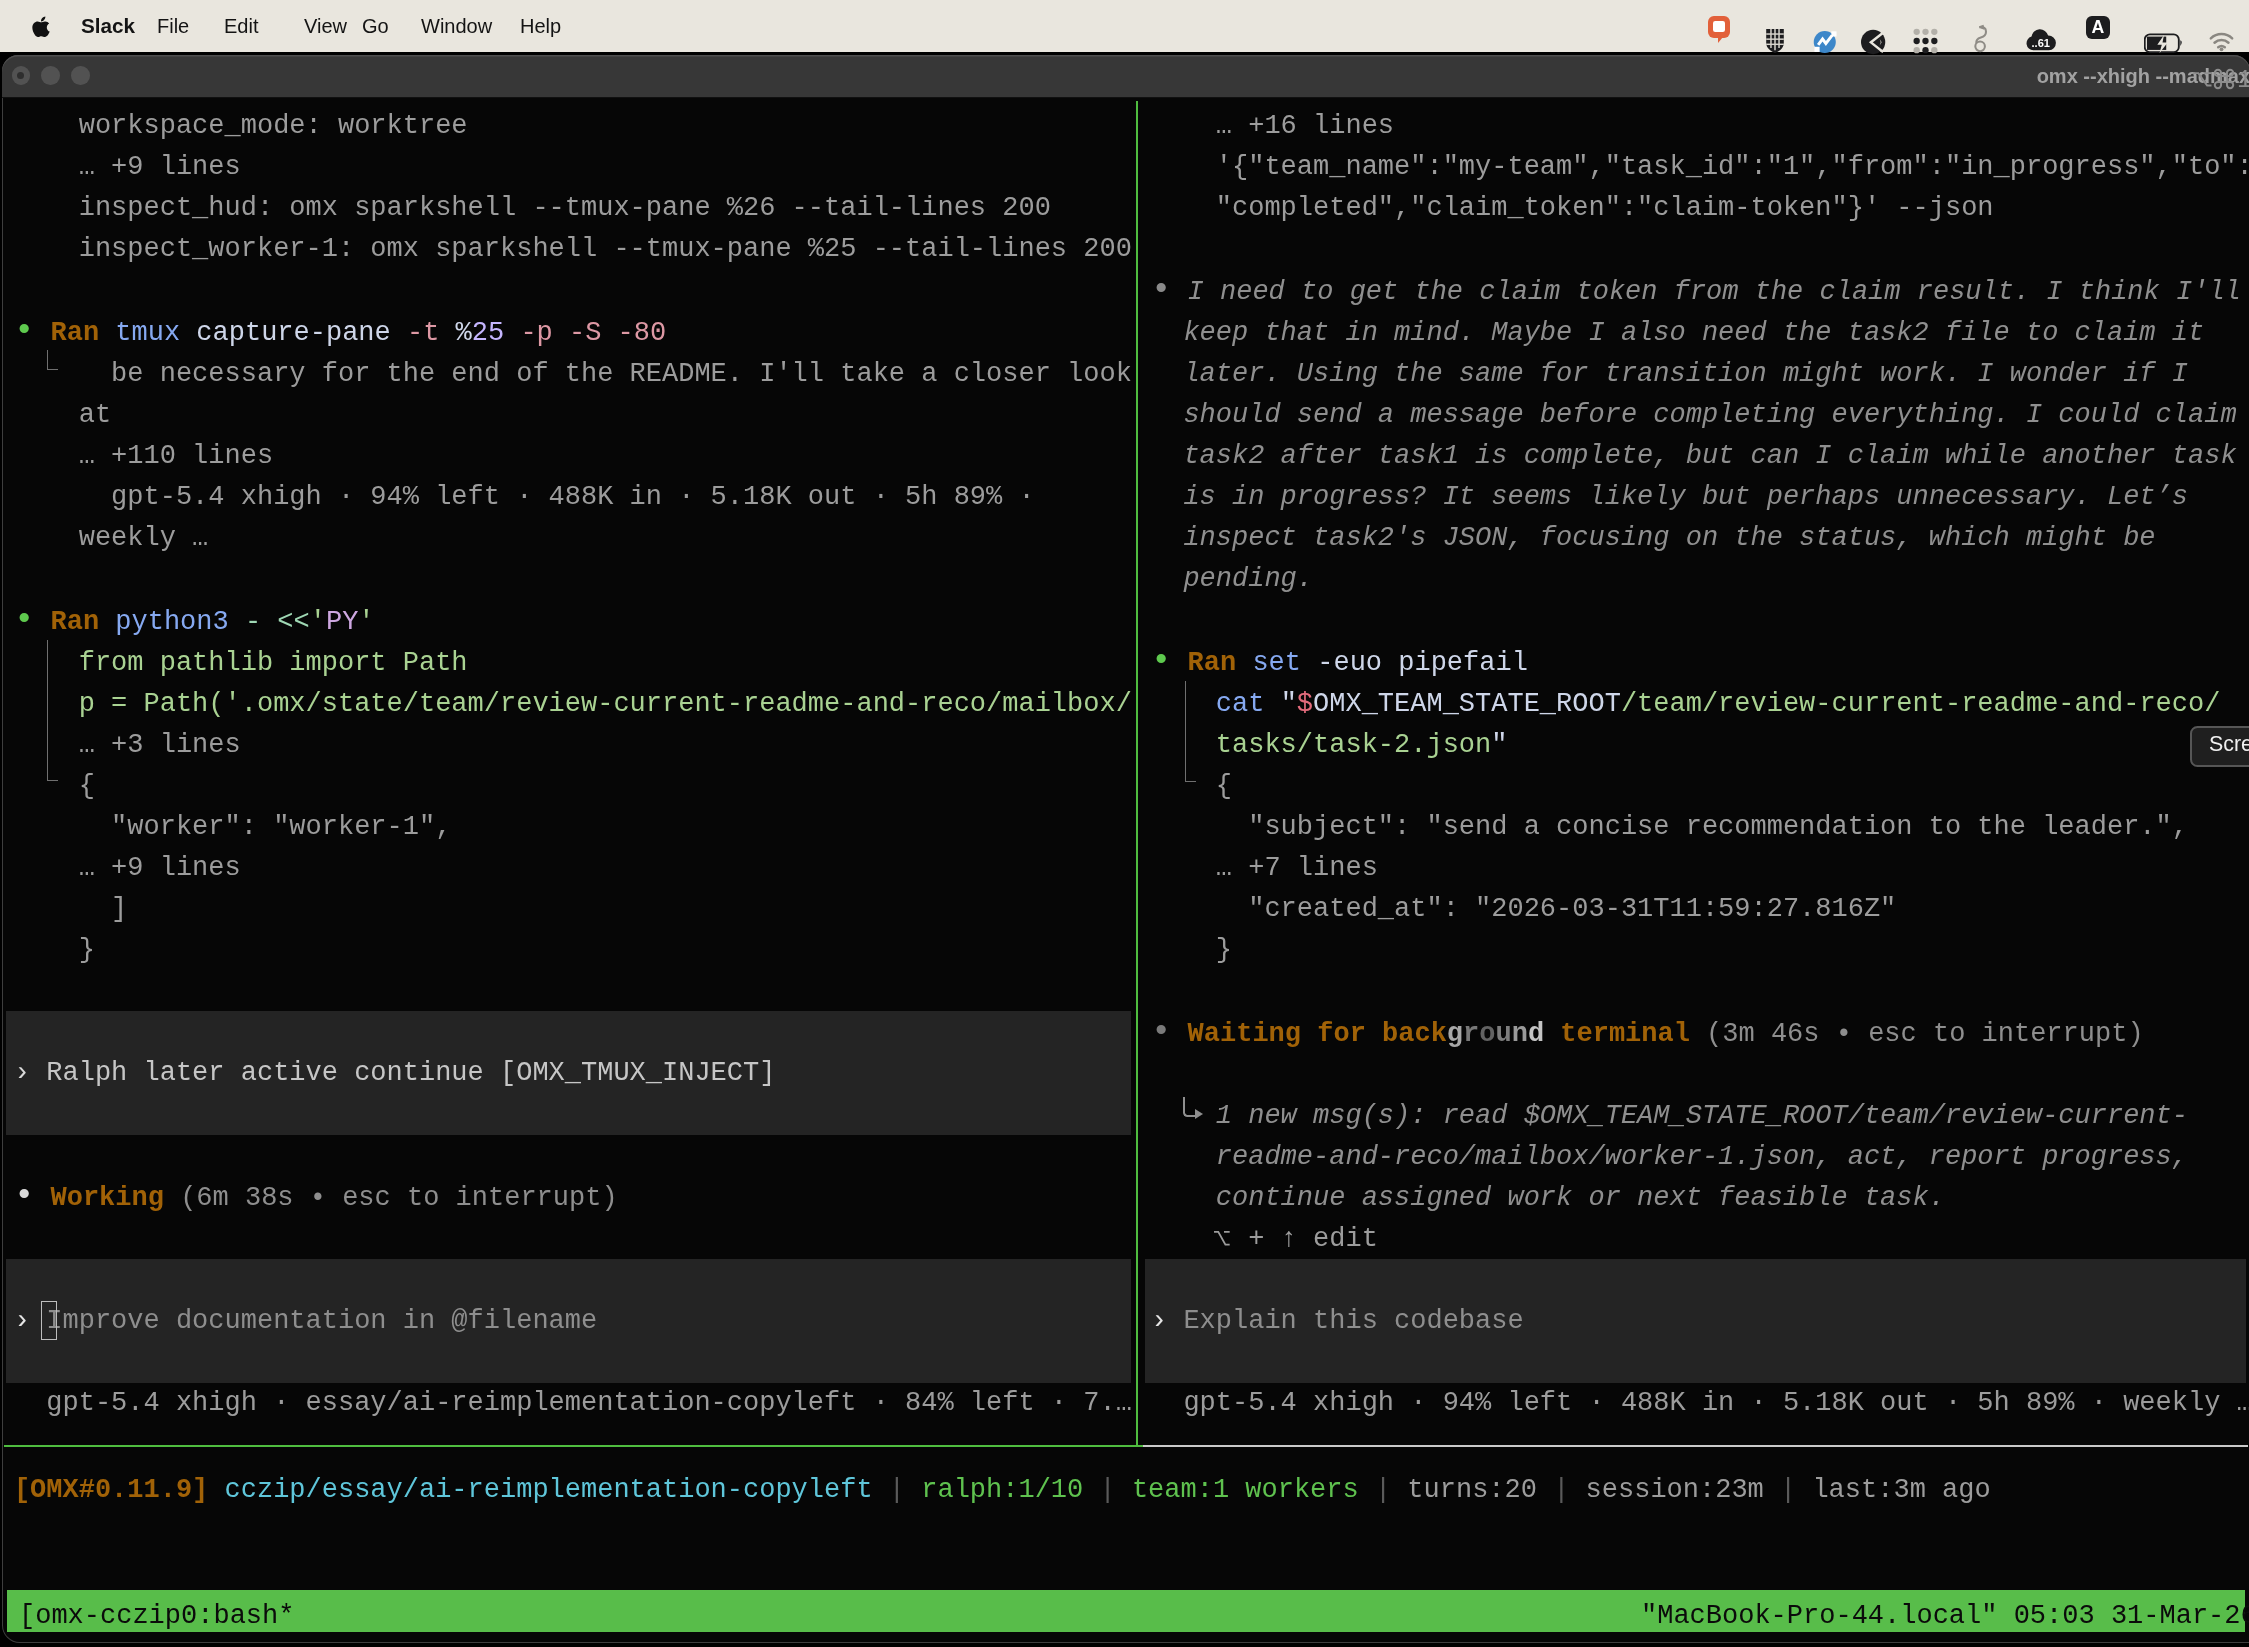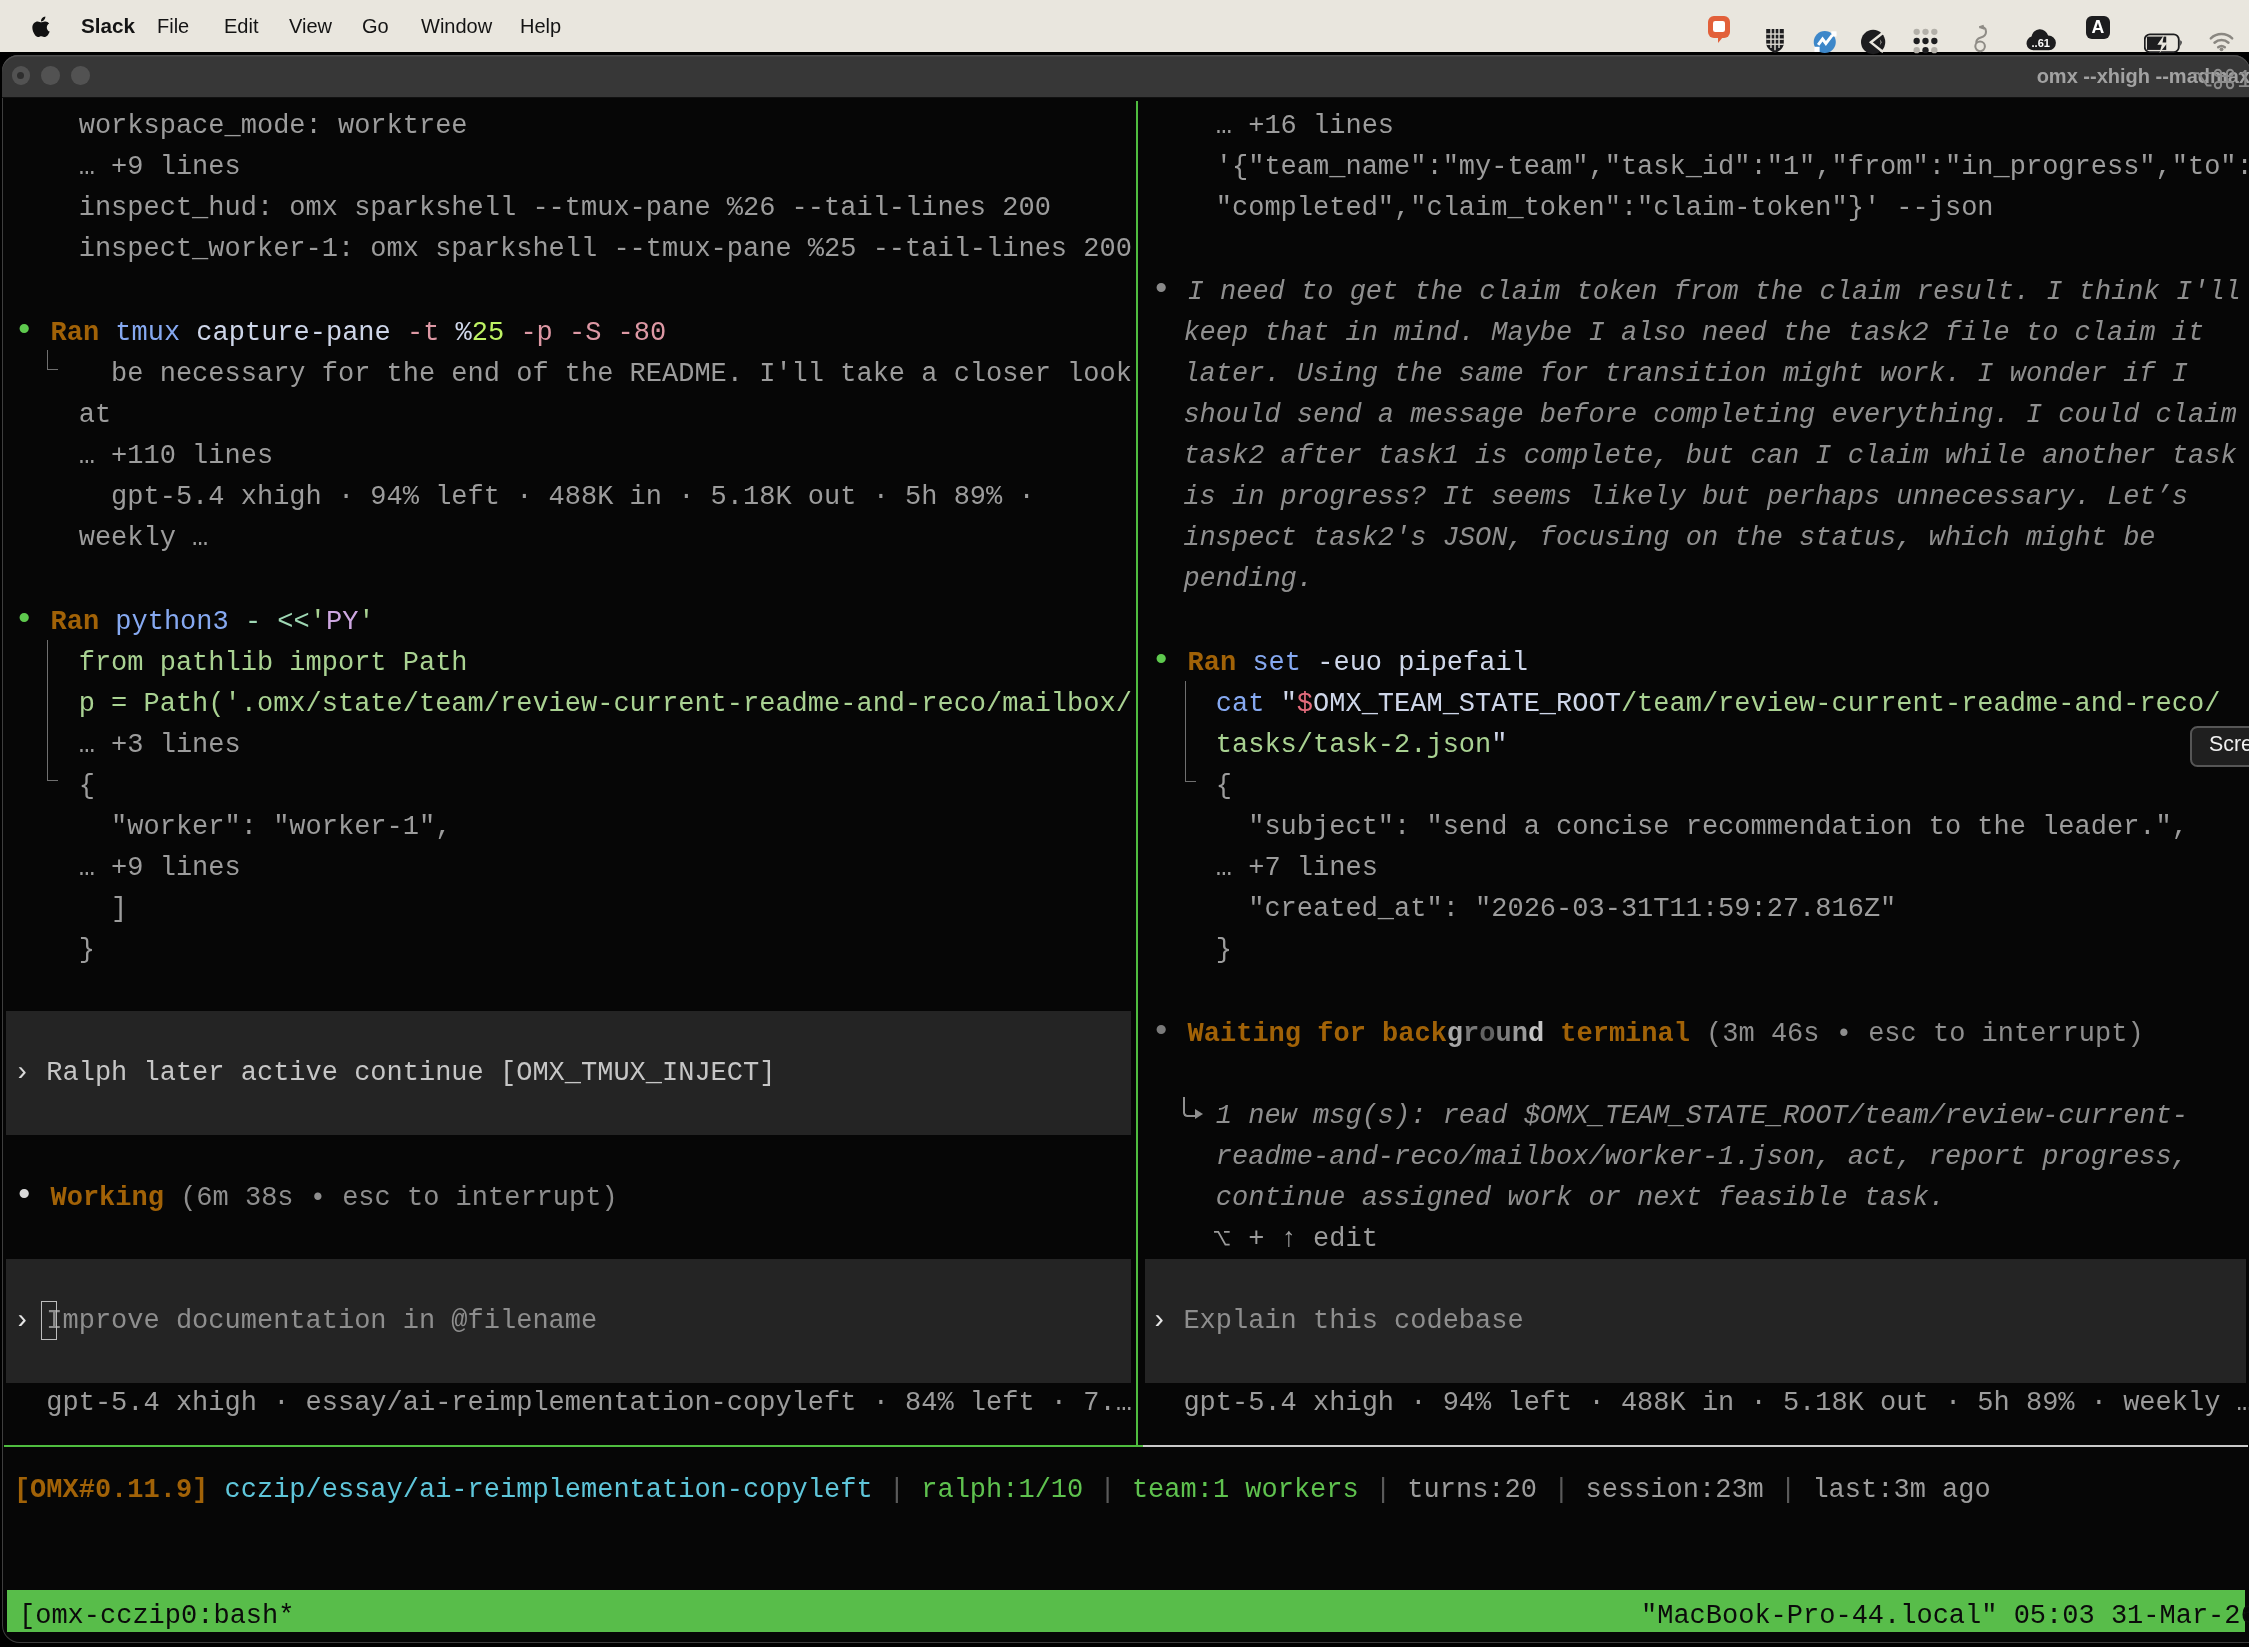--- a/index.html
+++ b/index.html
@@ -7,21 +7,21 @@
 #window{position:absolute;left:1.5px;top:55px;width:2247px;height:1586px;background:#060606;border:1.5px solid #3e3e3e;border-right:none;border-radius:17.7px 17.7px 0 17.7px}
 #titlebar{position:absolute;left:1.5px;top:55px;width:2248px;height:42px;background:#373737;border-radius:16px 16px 0 0;border-bottom:1.5px solid #101010;box-shadow:inset 0 1.5px 0 #4e4e4e}
 .tl{position:absolute;border-radius:50%;width:18.5px;height:18.5px;background:#525252}
 #title{position:absolute;top:55px;left:0;width:2250px;height:42px;line-height:42px;text-align:right;color:#a2a2a2;font-size:20px;font-weight:700}
 #shortcut{position:absolute;top:66px;left:2237px;color:#8d8d8d;font-size:25px;font-weight:400;font-family:"Liberation Mono",monospace}
 pre{margin:5px;position:absolute;font-family:"Liberation Mono",monospace;font-size:27px;line-height:41px;color:#9c9c9c;white-space:pre}
 .w{color:#a16207;font-weight:bold}
 .b{color:#86a9f1}
 .a{color:#ced6e9}
 .p{color:#dd98a4}
-.o{color:#bef264}
+.o{color:#c4b5fd}
 .gr{color:#a9d292}
 .gb{color:#5ec94e}
 .blt{font-size:34px}
 .vi{color:#cda7e0}
 .tl2{color:#9fd8b4}
 .rd{color:#e26b7c}
 .cy{color:#5fc6da}
 .sg{color:#5fc24f}
 .dim{color:#8e8e8e}
 .it{font-style:italic;color:#8f8f8f}
@@ -30,21 +30,21 @@
 .conn{position:absolute;border-left:1.5px solid #6f6f6f;border-bottom:1.5px solid #6f6f6f}
 </style></head><body>
 <div id="page">
   <div id="menubar">
     <svg class="mi" style="left:31px;top:14.8px;height:23.6px" width="20" height="23.6" viewBox="0 0 384 512">
         <path fill="#111" d="M318.7 268.7c-.2-36.7 16.4-64.4 50-84.8-18.8-26.9-47.2-41.7-84.7-44.6-35.5-2.8-74.3 20.7-88.5 20.7-15 0-49.4-19.7-76.4-19.7C63.3 141.2 4 184.8 4 273.5q0 39.3 14.4 81.2c12.8 36.7 59 126.7 107.2 125.2 25.2-.6 43-17.9 75.8-17.9 31.8 0 48.3 17.9 76.4 17.9 48.6-.7 90.4-82.5 102.6-119.3-65.2-30.7-61.7-90-61.7-91.9zm-56.6-164.2c27.3-32.4 24.8-61.9 24-72.5-24.1 1.4-52 16.4-67.9 34.9-17.5 19.8-27.8 44.3-25.6 71.9 26.1 2 49.9-11.4 69.5-34.3z"></path>
       </svg>
     <span class="mi" style="left:81px;font-weight:700;font-size:20.7px">Slack</span>
     <span class="mi" style="left:157px">File</span>
     <span class="mi" style="left:224px">Edit</span>
-    <span class="mi" style="left:289px">View</span>
+    <span class="mi" style="left:304px">View</span>
     <span class="mi" style="left:362px">Go</span>
     <span class="mi" style="left:421px">Window</span>
     <span class="mi" style="left:520px">Help</span>
 
     <div class="mi" style="left:1708px;top:15.5px;width:22px;height:22px;background:#e2603a;border-radius:5.9px"></div>
     <div class="mi" style="left:1713px;top:20.7px;width:11.8px;height:11px;background:#fff;border-radius:2.2px"></div>
     <div class="mi" style="left:1718px;top:37px;width:0;height:0;border-right:5.9px solid transparent;border-top:6.6px solid #e2603a"></div>
     <svg class="mi" style="left:1764px;top:14.8px" width="22" height="26" viewBox="0 0 30 35">
         <path fill="#1d1d1f" d="M3 1h24v19c0 7-5.5 11.5-12 14C8.5 31.5 3 27 3 20z"></path>
         <g stroke="#d8d5cd" stroke-width="2">

